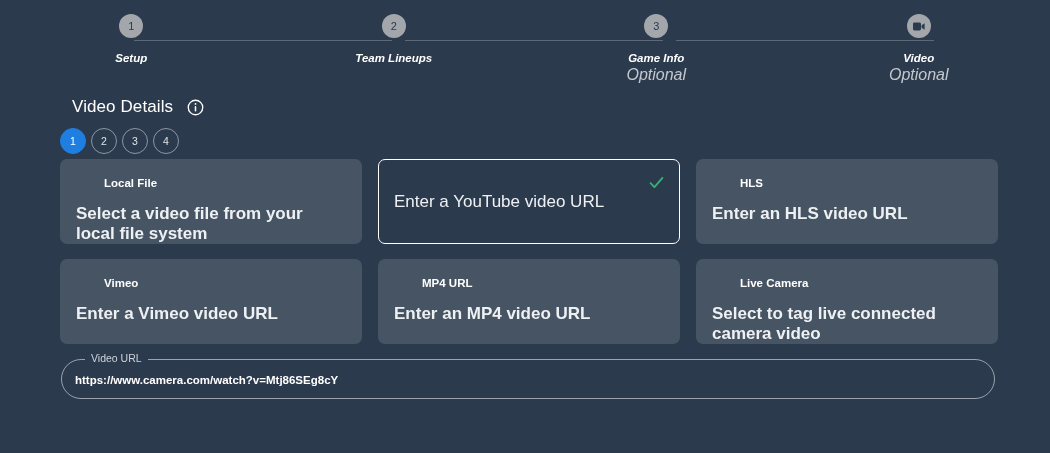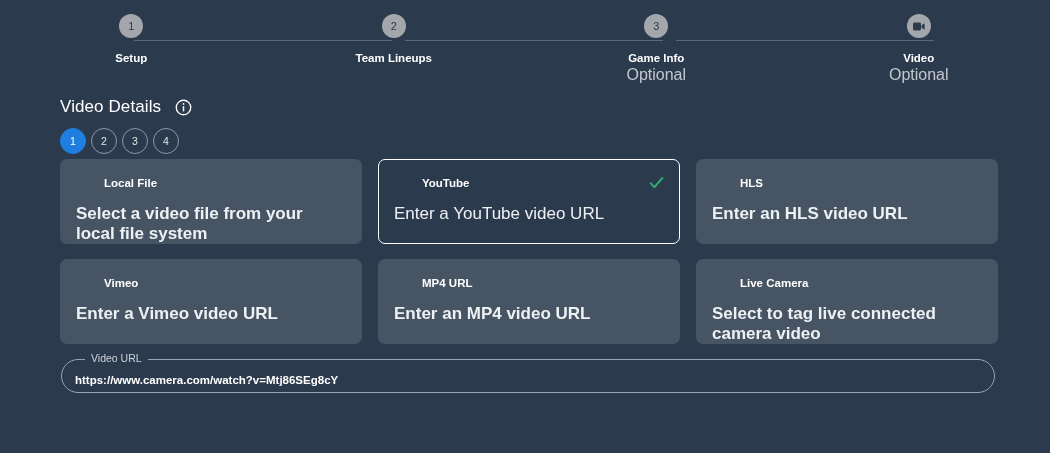--- a/index.html
+++ b/index.html
@@ -56,20 +56,21 @@
     justify-content: center;
     line-height: 1;
   }
 
   .step-circle.icon-circle svg { display: block; }
 
   .step-labels {
     margin-top: 14px;
     text-align: center;
     line-height: 1.15;
+    font-style: italic;
   }
 
   .step-label {
     font-size: 11.5px;
     font-weight: bold;
     color: #ffffff;
     white-space: nowrap;
   }
 
   .step-sub {
@@ -88,21 +89,21 @@
     background: #5c6878;
     z-index: 1;
   }
   .connector.c1 { left: 134px; right: 658px; }
   .connector.c2 { left: 405px; right: 387px; }
   .connector.c3 { left: 676px; right: 116px; }
 
   
   .section-head {
     position: absolute;
-    left: 60px;
+    left: 72px;
     top: 97px;
     display: flex;
     align-items: center;
     gap: 14px;
   }
 
   .section-title {
     font-size: 17px;
     font-weight: 400;
     color: #ffffff;
@@ -196,21 +197,21 @@
     width: 17px;
     height: 17px;
   }
 
   
   .url-field {
     position: absolute;
     left: 61px;
     top: 359px;
     width: 934px;
-    height: 34px;
+    height: 40px;
     border: 1px solid #9aa3ae;
     border-radius: 24px;
     background: transparent;
     cursor: text;
   }
 
   .url-legend {
     position: absolute;
     left: 23px;
     top: -7px;
@@ -298,21 +299,20 @@
   </div>
 
   <div class="cards">
 
     <div class="card">
       <div class="card-title">Local File</div>
       <div class="card-desc">Select a video file from your local file system</div>
     </div>
 
     <div class="card selected">
-      <div class="card-title">YouTube</div>
       <div class="card-desc">Enter a YouTube video URL</div>
       <span>
         <svg class="check-icon" viewBox="0 0 20 20" aria-hidden="true">
           <path d="M3 10.8 L7.6 15.4 L17 4.6" fill="none" stroke="#2eb872" stroke-width="2.1" stroke-linecap="round" stroke-linejoin="round"></path>
         </svg>
       </span>
     </div>
 
     <div class="card">
       <div class="card-title">HLS</div>

